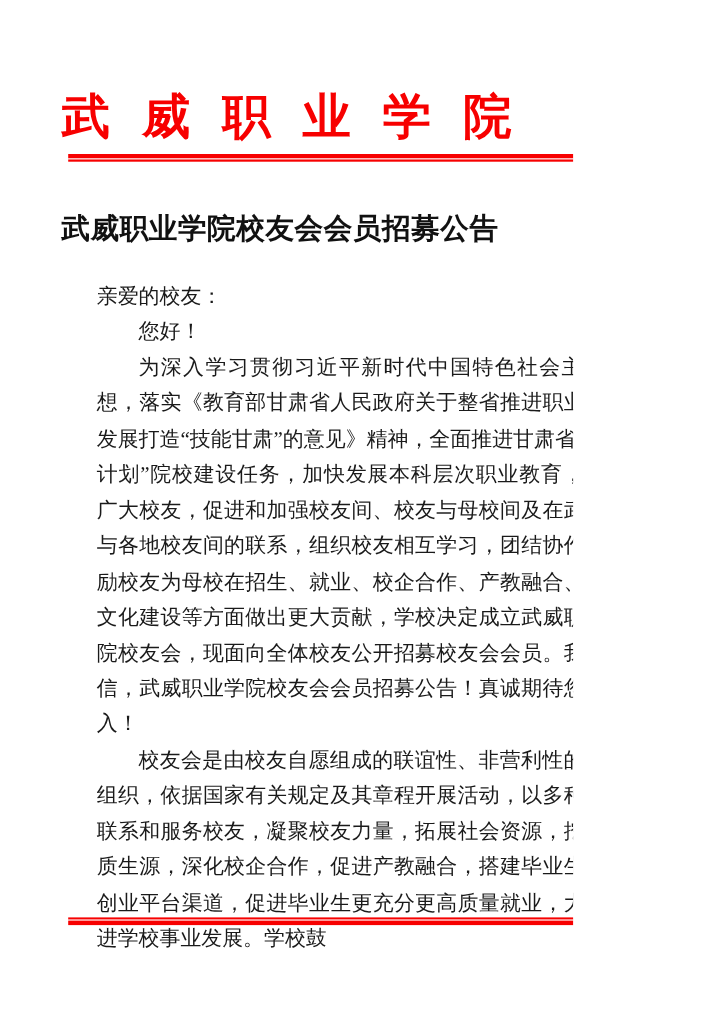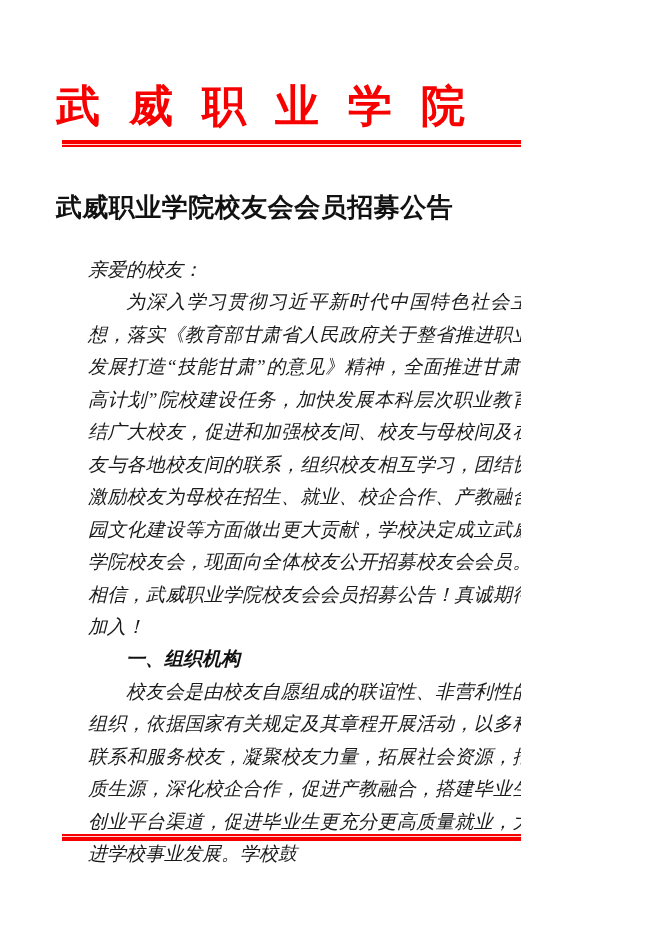--- a/index.html
+++ b/index.html
@@ -72,21 +72,20 @@
     width: 482px;
     color: #1a1a1a;
     font-size: 19px;
     line-height: 32.45px;
     text-align: justify;
     text-justify: inter-character;
   }
   .doc-body p {
     margin: 0;
     padding: 0;
-    font-style: italic;
   }
   .salutation { text-indent: 0; }
   .indent     { text-indent: 2em; }
   .section-heading {
     text-indent: 2em;
     font-weight: bold;
     font-family: "Liberation Sans", "DejaVu Sans", sans-serif;
     color: #111111;
   }
 </style>
@@ -100,22 +99,22 @@
   <div class="double-rule rule-top">
     <div class="line thick"></div>
     <div class="gap"></div>
     <div class="line thin"></div>
   </div>
 
   <div class="doc-title">武威职业学院校友会会员招募公告</div>
 
   <div class="doc-body">
     <p class="salutation">亲爱的校友：</p>
+    <p class="indent">您好！</p>
     <p class="indent">为深入学习贯彻习近平新时代中国特色社会主义思想，落实《教育部甘肃省人民政府关于整省推进职业教育发展打造“技能甘肃”的意见》精神，全面推进甘肃省“双高计划”院校建设任务，加快发展本科层次职业教育，团结广大校友，促进和加强校友间、校友与母校间及在武校友与各地校友间的联系，组织校友相互学习，团结协作，激励校友为母校在招生、就业、校企合作、产教融合、校园文化建设等方面做出更大贡献，学校决定成立武威职业学院校友会，现面向全体校友公开招募校友会会员。我们相信，武威职业学院校友会会员招募公告！真诚期待您的加入！</p>
-    <p class="section-heading">一、组织机构</p>
     <p class="indent">校友会是由校友自愿组成的联谊性、非营利性的社团组织，依据国家有关规定及其章程开展活动，以多种方式联系和服务校友，凝聚校友力量，拓展社会资源，挖掘优质生源，深化校企合作，促进产教融合，搭建毕业生就业创业平台渠道，促进毕业生更充分更高质量就业，大力促进学校事业发展。学校鼓</p>
   </div>
 
   <div class="double-rule rule-bottom">
     <div class="line thin"></div>
     <div class="gap"></div>
     <div class="line thick"></div>
   </div>
 
 </div>

